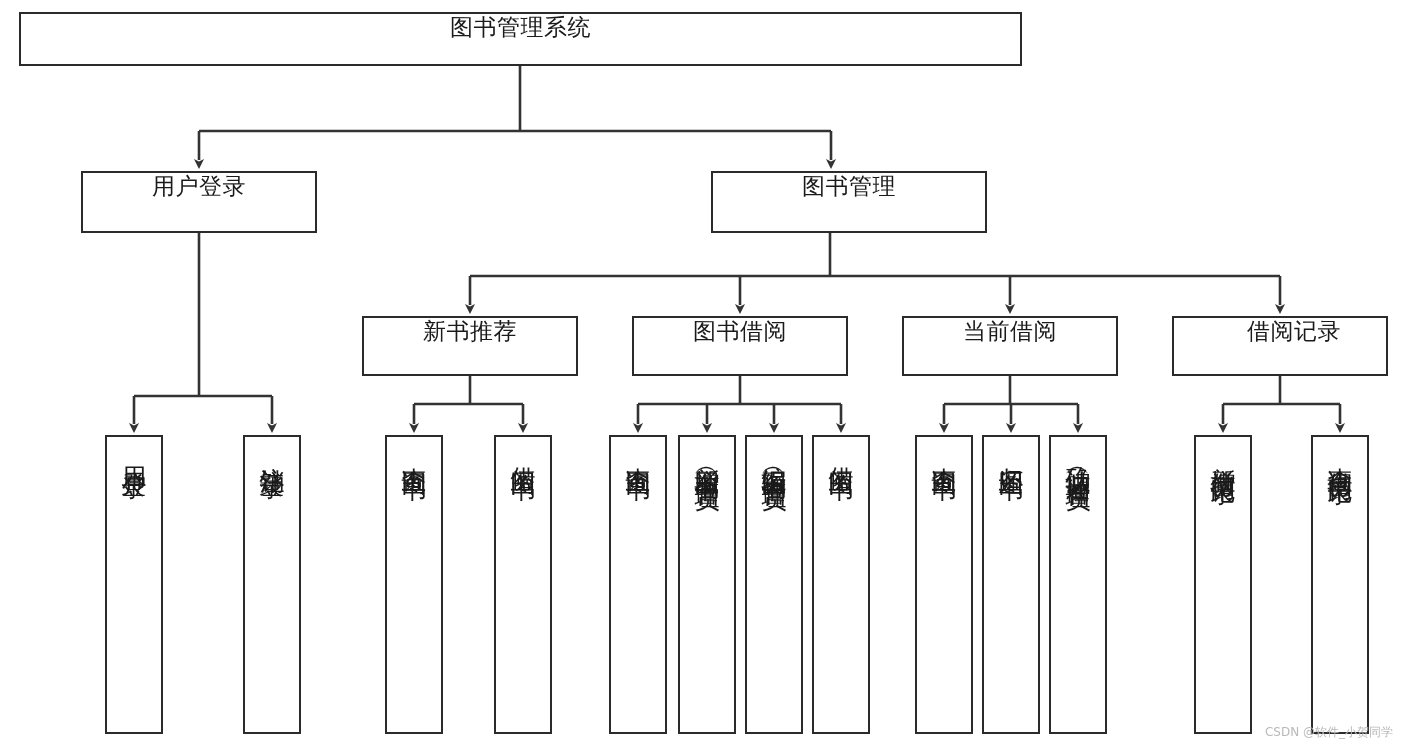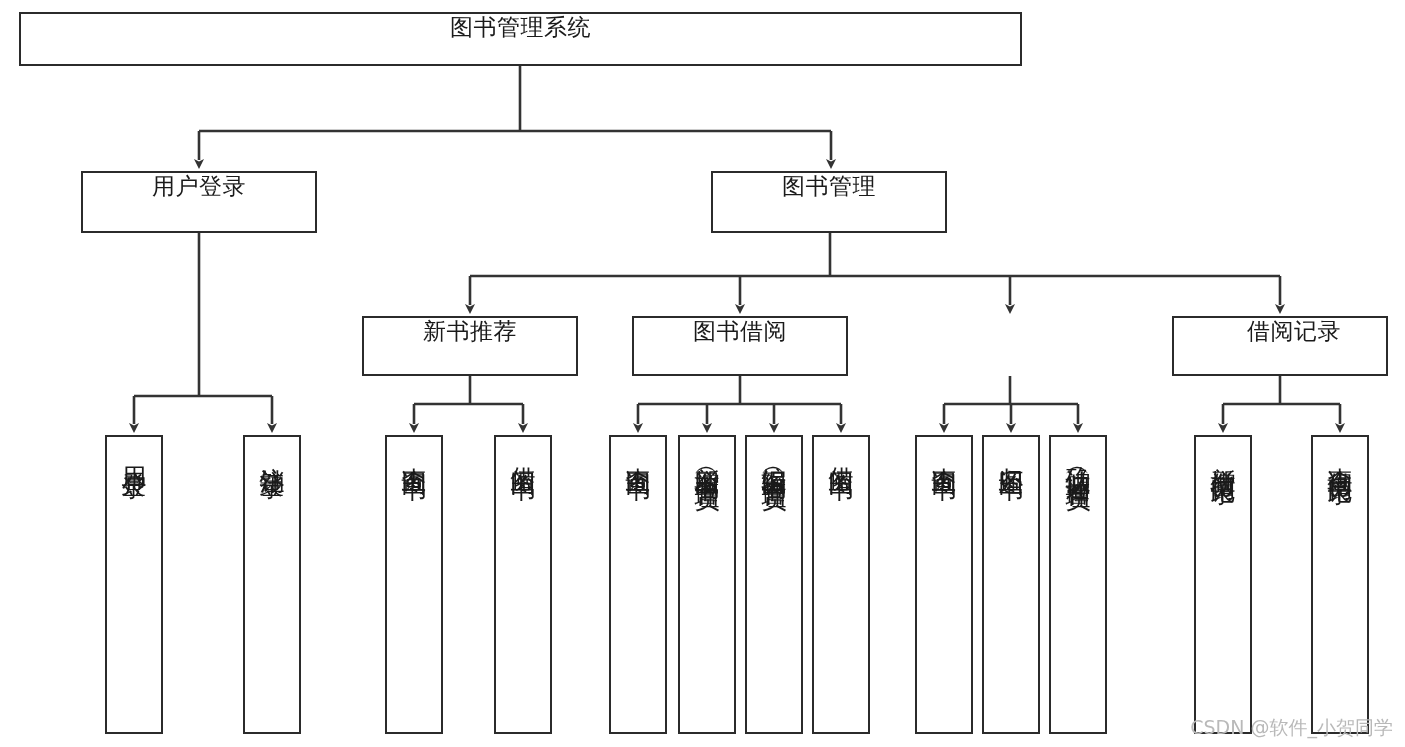--- a/index.html
+++ b/index.html
@@ -55,21 +55,21 @@
     text-orientation: upright;
     font-size: 25px;
     line-height: 1.0;
     letter-spacing: 3px;
     white-space: nowrap;
   }
   .watermark {
     position: absolute;
     right: 12px;
     bottom: 6px;
-    font-size: 19px;
+    font-size: 12px;
     color: #b9b9b9;
     white-space: nowrap;
     z-index: 3;
     font-family: "DejaVu Sans", "Liberation Sans", sans-serif;
     margin-left: 21px;
   }
 </style>
 </head>
 <body>
 
@@ -125,30 +125,33 @@
     </g>
   </svg>
 
   <div class="node horiz" style="left:19px; top:12px; width:1003px; height:54px;">
     <span class="label">图书管理系统</span>
   </div>
 
   <div class="node horiz" style="left:81px; top:171px; width:236px; height:62px;">
     <span class="label">用户登录</span>
   </div>
-  <div class="node horiz" style="left:711px; top:171px; width:236px; height:62px;">
+  <div class="node horiz" style="left:711px; top:171px; width:276px; height:62px;">
     <span class="label">图书管理</span>
   </div>
 
   <div class="node horiz" style="left:362px; top:316px; width:216px; height:60px;">
     <span class="label">新书推荐</span>
   </div>
   <div class="node horiz" style="left:632px; top:316px; width:216px; height:60px;">
     <span class="label">图书借阅</span>
   </div>
+  <div class="node horiz" style="left:902px; top:316px; width:216px; height:60px;">
+    <span class="label">当前借阅</span>
+  </div>
   <div class="node horiz" style="left:1172px; top:316px; width:216px; height:60px;padding-left:28px;">
     <span class="label">借阅记录</span>
   </div>
 
   <div class="node vert" style="left:105px; top:435px; width:58px; height:299px;">
     <span class="label">用户登录</span>
   </div>
   <div class="node vert" style="left:243px; top:435px; width:58px; height:299px;">
     <span class="label">注销登录</span>
   </div>

